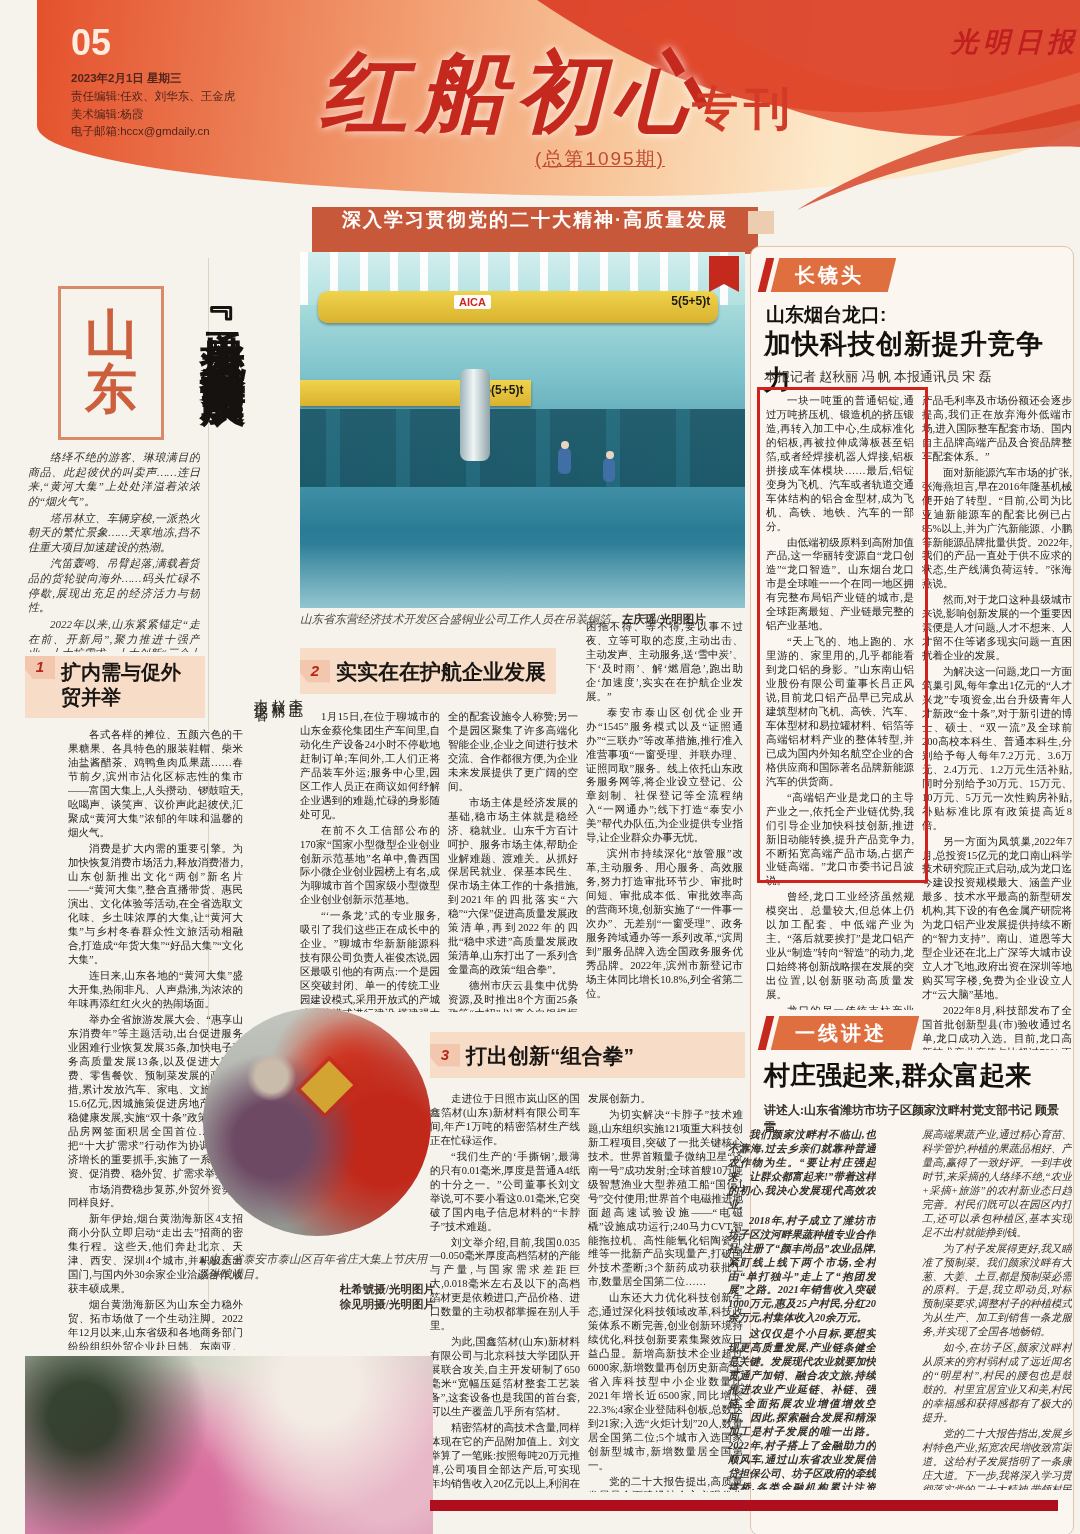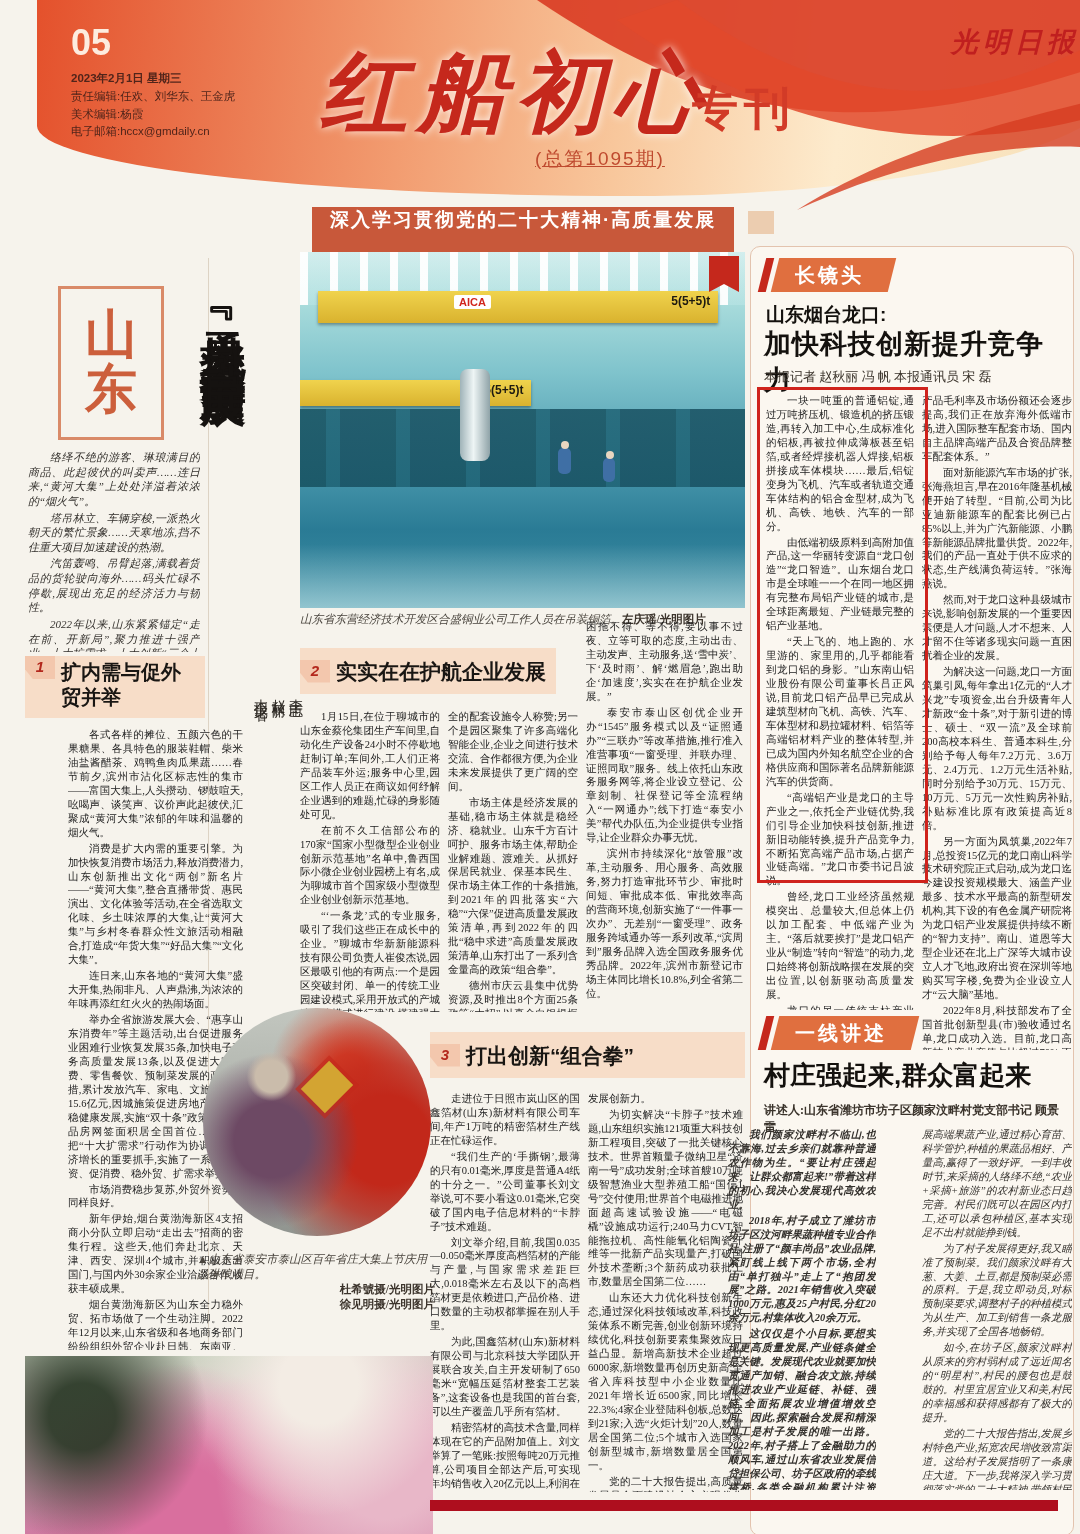--- a/index.html
+++ b/index.html
@@ -14,21 +14,21 @@
   .pageno{left:34px;top:22px;font:700 36px "Liberation Sans",sans-serif;color:rgba(255,248,238,.92);}
   .hmeta{left:34px;top:70px;font:700 11.5px "Liberation Sans",sans-serif;color:#50241a;line-height:1.55;}
   .hmeta div{font-weight:400;}
   .hmeta div:first-child{font-weight:700;}
   .masthead{right:38px;top:24px;font:900 italic 27px "Liberation Serif",serif;color:#c01f1f;letter-spacing:5px;}
   .main-title{left:283px;top:34px;font:900 italic 88px "Liberation Serif",serif;color:#c5281c;
     letter-spacing:10px;text-shadow:0 0 10px rgba(255,255,255,.9);}
   .title-suffix{left:655px;top:78px;font:900 46px "Liberation Sans",sans-serif;color:#d23b27;letter-spacing:6px;}
   .issue{left:498px;top:146px;font:19px "Liberation Sans",sans-serif;color:#bf4a2f;letter-spacing:2px;text-decoration:underline;}
   
-  .banner{left:312px;top:207px;height:47px;line-height:31px;padding:0 18px;background:#c8583a;
+  .banner{left:312px;top:207px;height:47px;line-height:31px;padding:0 30px;background:#c8583a;
     color:#fff;font:700 19px "Liberation Sans",sans-serif;letter-spacing:2px;}
   .banner-tail{left:748px;top:211px;width:26px;height:23px;background:#eccdb0;}
   .vline{left:208px;top:258px;width:1px;height:1092px;background:#ddd3c4;}
   
   .col{text-align:justify;overflow:hidden;line-height:1.33;}
   .col p{margin:0 0 2px 0;text-indent:2em;}
   .col p.cont{text-indent:0;}
   .kai{font-style:italic;color:#33302c;}
   
   .region-box{left:58px;top:286px;width:100px;height:148px;border:3px solid #d98a68;
@@ -151,21 +151,21 @@
     <p>烟台黄渤海新区为山东全力稳外贸、拓市场做了一个生动注脚。2022年12月以来,山东省级和各地商务部门纷纷组织外贸企业赴日韩、东南亚、欧盟等地开展商务洽谈活动,主动“出海”抢订单、拓市场、寻商机、稳增长。</p>
   </div>
 
 <div class="abs v-headline">『勇挑大梁』全力推动高质量发展</div>
 <div class="abs v-byline">本报记者
 赵秋丽
 李志臣</div>
 
 <div class="abs photo1">
   <div class="lights"></div>
-  <div class="beam" style="left:4%;top:11%;width:90%;height:32px;">
+  <div class="beam" style="left:4%;top:11%;width:90%;height:32px;border-radius:10px;">
     <span class="crane-logo">AICA</span>
     <span class="load">5(5+5)t</span>
   </div>
   <div class="beam" style="left:0;top:36%;width:52%;height:26px;">
     <span class="load">5(5+5)t</span>
   </div>
   <div class="machinery"></div>
   <div class="roll"></div>
   <div class="worker" style="left:58%;top:55%;"></div>
   <div class="worker" style="left:68%;top:58%;width:12px;height:24px;"></div>

